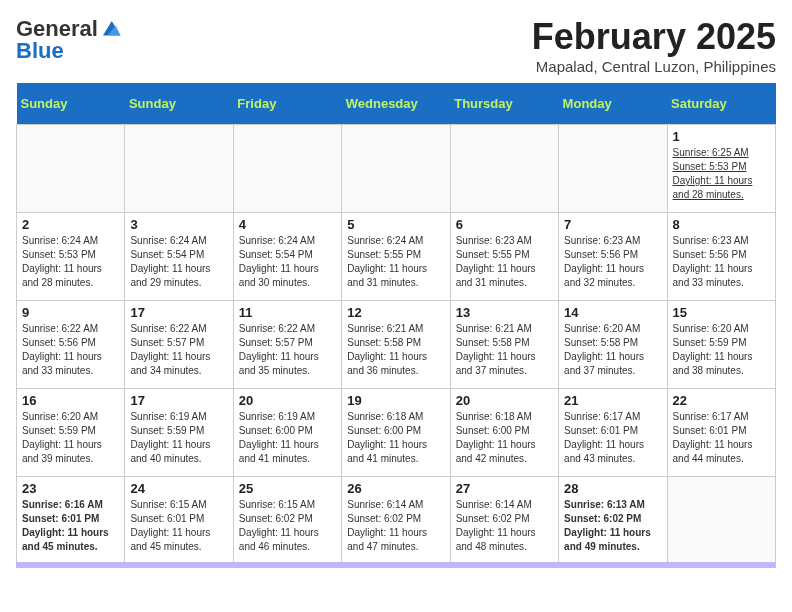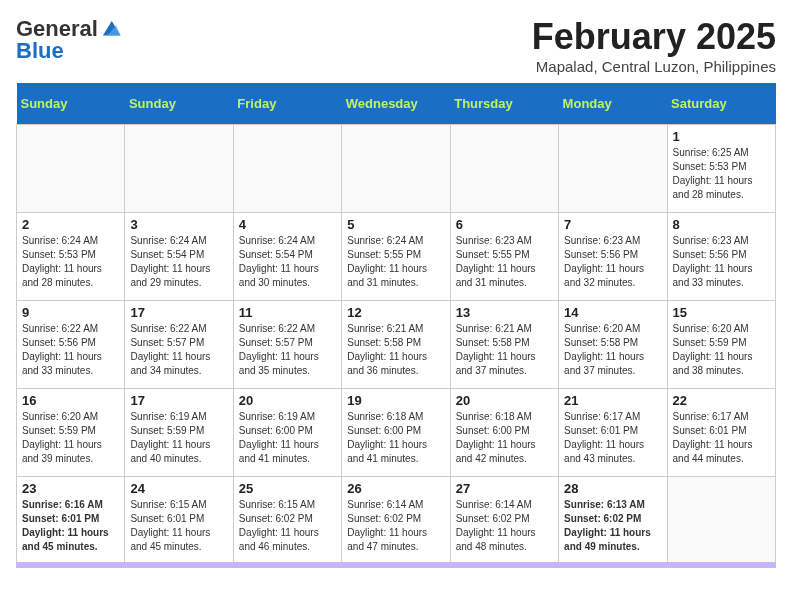--- a/index.html
+++ b/index.html
@@ -128,21 +128,21 @@
   <tbody id="calendar-body">
   <tr>
         <td class="empty"></td>
         <td class="empty"></td>
         <td class="empty"></td>
         <td class="empty"></td>
         <td class="empty"></td>
         <td class="empty"></td>
         <td>
           <span class="day-num">1</span>
-          <div class="day-info" style="white-space: pre-line;">Sunrise: 6:25 AM
+          <div class="day-info" style="white-space: pre-line; text-decoration: underline;">Sunrise: 6:25 AM
 Sunset: 5:53 PM
 Daylight: 11 hours and 28 minutes.</div>
         </td>
       </tr>
       <tr>
         <td>
           <span class="day-num">2</span>
           <div class="day-info" style="white-space: pre-line;">Sunrise: 6:24 AM
 Sunset: 5:53 PM
 Daylight: 11 hours and 28 minutes.</div>

